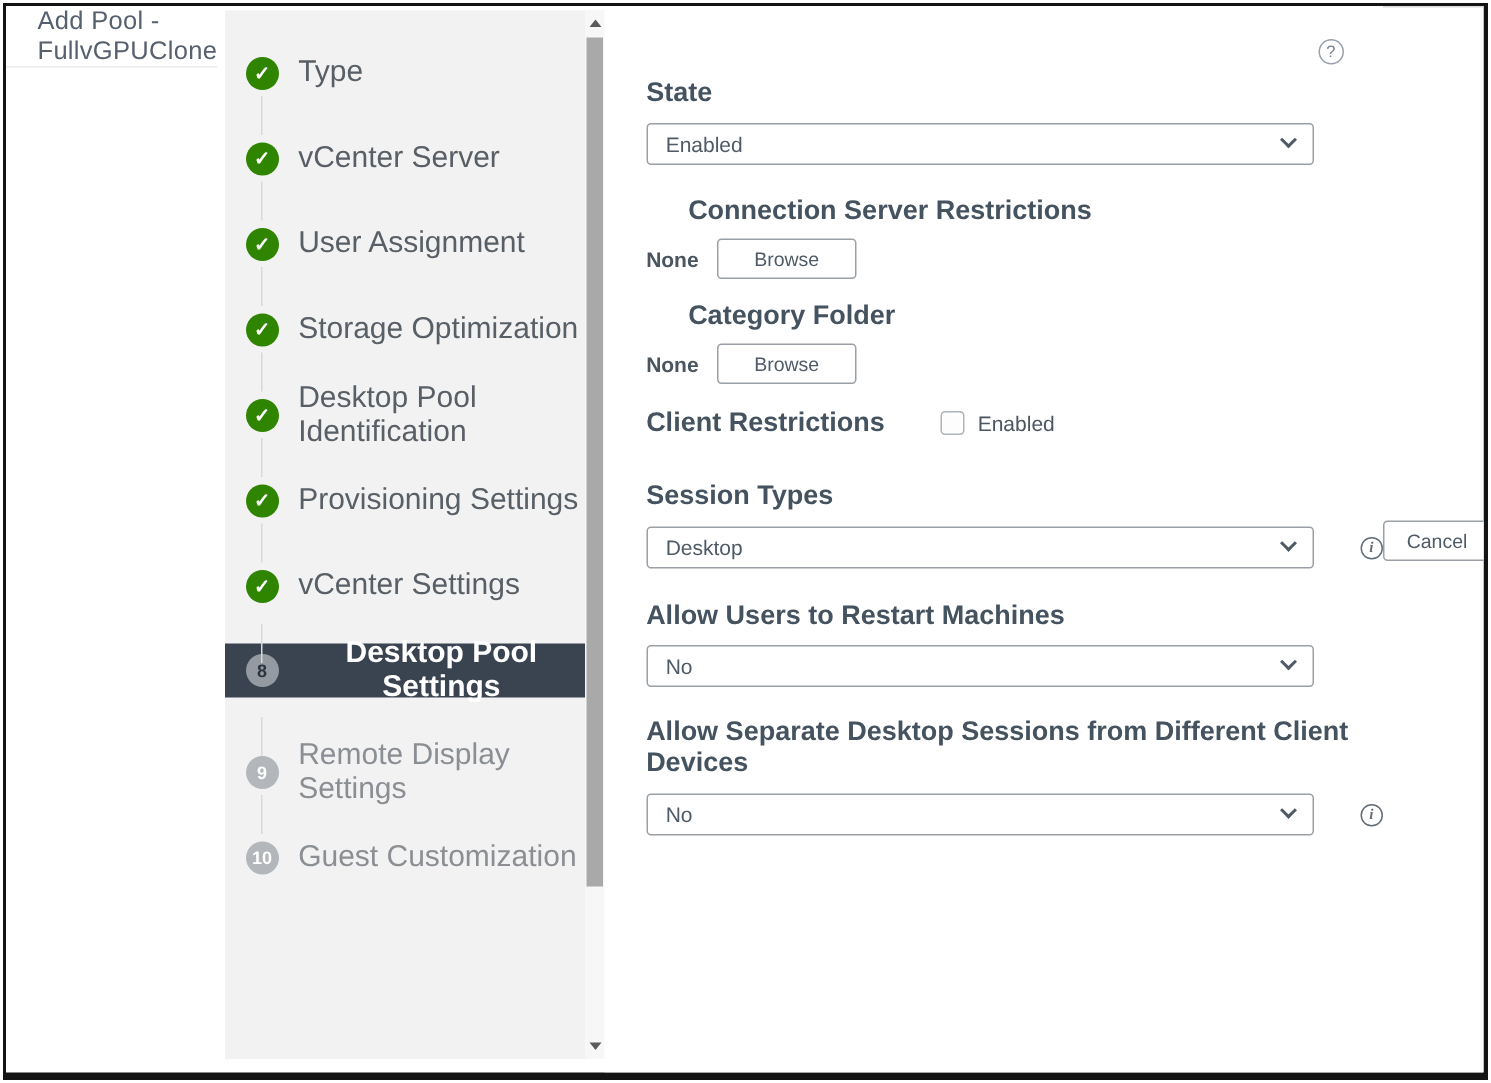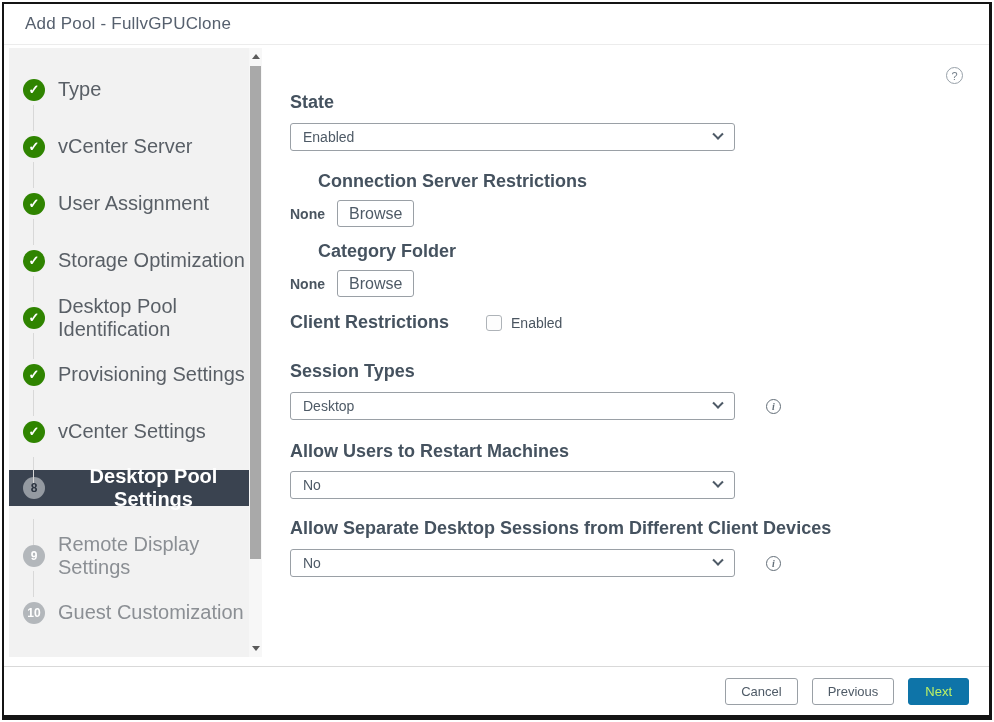--- a/index.html
+++ b/index.html
@@ -1,19 +1,19 @@
 <!DOCTYPE html>
 <html><head>
 <meta charset="utf-8">
 <style>
   * { box-sizing: border-box; margin: 0; padding: 0; }
   html,body { width: 994px; height: 722px; background: #fff; font-family: "Liberation Sans", sans-serif; }
   .frame { position: absolute; left: 2px; top: 2px; width: 990px; height: 718px;
            border: 2px solid #141414; border-right-width: 3px; border-bottom-width: 5px;
-           background: #fff; display: flex; flex-direction: column; overflow: hidden; }
+           background: #fff; display: flex; overflow: hidden; }
 
   
   .hdr { height: 41px; flex: 0 0 41px; display: flex; align-items: center; padding-left: 21px;
          border-bottom: 1px solid #ececec; background: #fff; }
   .hdr h1 { font-size: 17px; font-weight: 400; color: #56606e; letter-spacing: .2px; }
 
   
   .bdy { flex: 1 1 auto; display: flex; position: relative; min-height: 0; }
 
   
@@ -54,21 +54,21 @@
          display: flex; align-items: center; padding: 0 12px; cursor: pointer; }
   .sel .val { flex: 1; font-size: 14px; color: #4e5a66; }
   .chev { width: 8px; height: 8px; border-right: 2px solid #4e5a66; border-bottom: 2px solid #4e5a66;
           transform: rotate(45deg) translate(-2px,-2px); flex: 0 0 8px; }
   .info { width: 15px; height: 15px; border-radius: 50%; border: 1px solid #636e78; color: #636e78;
           font-size: 10px; font-weight: bold; font-family: "Liberation Serif", serif; font-style: italic;
           display: flex; align-items: center; justify-content: center; cursor: pointer; }
 
   .browse-row { display: flex; align-items: center; gap: 12px; }
   .none-val { font-size: 14px; font-weight: bold; color: #4a5560; }
-  .btn-browse { height: 27px; padding: 0 11px; font-size: 16px; color: #4e5a66; background: #fff;
+  .btn-browse { height: 27px; padding: 0 24px; font-size: 13px; color: #4e5a66; background: #fff;
           border: 1px solid #9aa0a6; border-radius: 3px; font-family: inherit; cursor: pointer; }
 
   .chk-row { display: flex; align-items: center; }
   .chk { width: 16px; height: 16px; border: 1px solid #aeb3b8; border-radius: 3px; background: #fdfdfd;
          margin-left: 37px; cursor: pointer; }
   .chk-lab { font-size: 14px; color: #4a5560; margin-left: 9px; }
 
   
   .g-state  .lbl { margin-bottom: 10px; }
   .g-state  { margin-bottom: 20px; }

